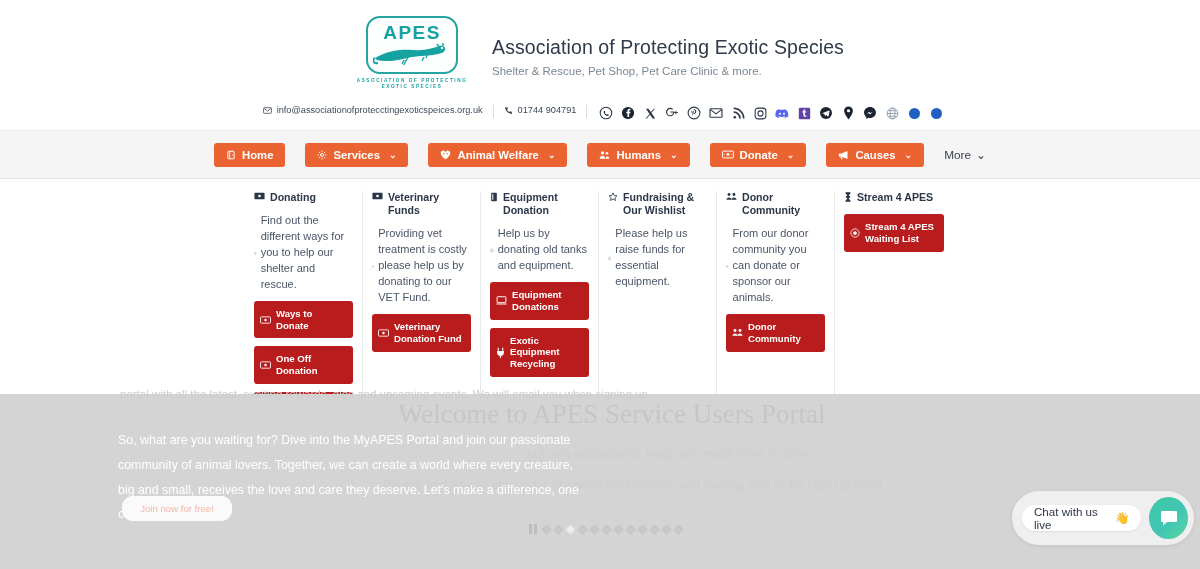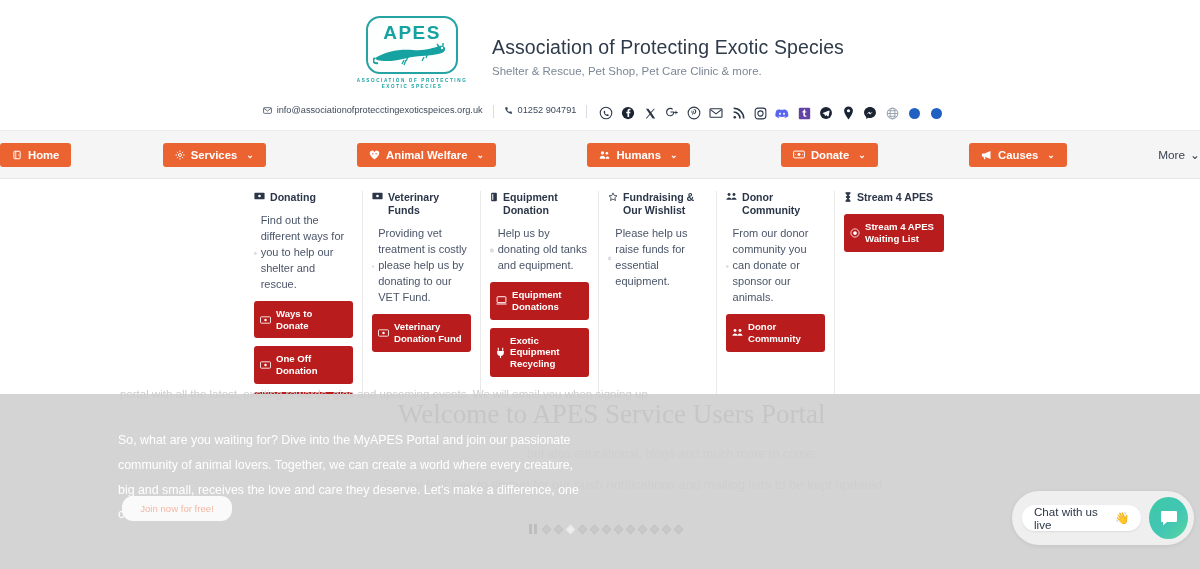--- a/index.html
+++ b/index.html
@@ -33,21 +33,21 @@
   .contact-item { display:flex; align-items:center; gap:5px; font-size:9.2px; color:#3d4a5c; padding:0 10px;}
   .contact-sep { width:1px; height:13px; background:#d8dde3; }
   .social-row { display:flex; align-items:center; gap:0px; padding-left:8px;}
   .soc { width:16px; height:16px; display:flex; align-items:center; justify-content:center; margin:0 3px; }
   .soc svg { display:block; }
   .dotico { width:11px; height:11px; border-radius:50%; background:#2060c0; }
 
   
   .navbar {
     background:#f5f5f5; border-top:1px solid #ececec; border-bottom:1px solid #e6e6e6;
-    height:49px; display:flex; align-items:center; justify-content:space-between; gap:20px;
+    height:49px; display:flex; align-items:center; justify-content:center; gap:20px;
   }
   .navbtn {
     background:#ec6332; color:#fff; border-radius:3px; height:24px; padding:0 12px;
     display:flex; align-items:center; gap:6px; font-size:11.3px; font-weight:600; white-space:nowrap;
   }
   .navbtn .cv { font-size:9px; opacity:.95; margin-left:3px; }
   .navmore { color:#3a4453; font-size:11.8px; display:flex; align-items:center; gap:5px; }
 
   
   .mega { background:#fff; display:flex; padding: 12px 0 6px 0; }
@@ -135,21 +135,21 @@
           <rect x="1" y="3" width="14" height="10" rx="1.5" fill="none" stroke="#3d4a5c" stroke-width="1.4"></rect>
           <path d="M1.6 4 L8 9 L14.4 4" fill="none" stroke="#3d4a5c" stroke-width="1.4"></path>
         </svg>
         <span>info@associationofprotecctingexoticspeices.org.uk</span>
       </div>
       <div class="contact-sep"></div>
       <div class="contact-item">
         <svg width="9" height="9" viewBox="0 0 16 16">
           <path d="M3 2 L6 2 L7 5.5 L5.4 6.8 C6.3 8.8 7.4 9.9 9.3 10.8 L10.6 9.2 L14 10.2 L14 13 C14 13.8 13.4 14.2 12.6 14 C7 13 3 9 2 3.4 C1.8 2.6 2.2 2 3 2 Z" fill="#3d4a5c"></path>
         </svg>
-        <span>01252 904791</span>
+        <span>01744 904791</span>
       </div>
       <div class="contact-sep"></div>
 
       <div class="social-row">
         <span class="soc">
             <svg width="14" height="14" viewBox="0 0 16 16">
               <circle cx="8" cy="8" r="6.6" fill="none" stroke="#2b3648" stroke-width="1.2"></circle>
               <path d="M5.6 5.6c.3-.3.9-.2 1.1.2l.5 1c.1.3 0 .6-.3.8-.3.2-.3.4-.1.7.4.7 1 1.2 1.7 1.5.3.1.5 0 .7-.2.2-.3.5-.4.8-.2l1 .5c.4.2.5.7.2 1-.8.8-2 .7-3.2-.1-1.3-.9-2.3-2.2-2.6-3.5-.1-.7 0-1.3.2-1.7z" fill="#2b3648"></path>
             </svg>
           </span>

